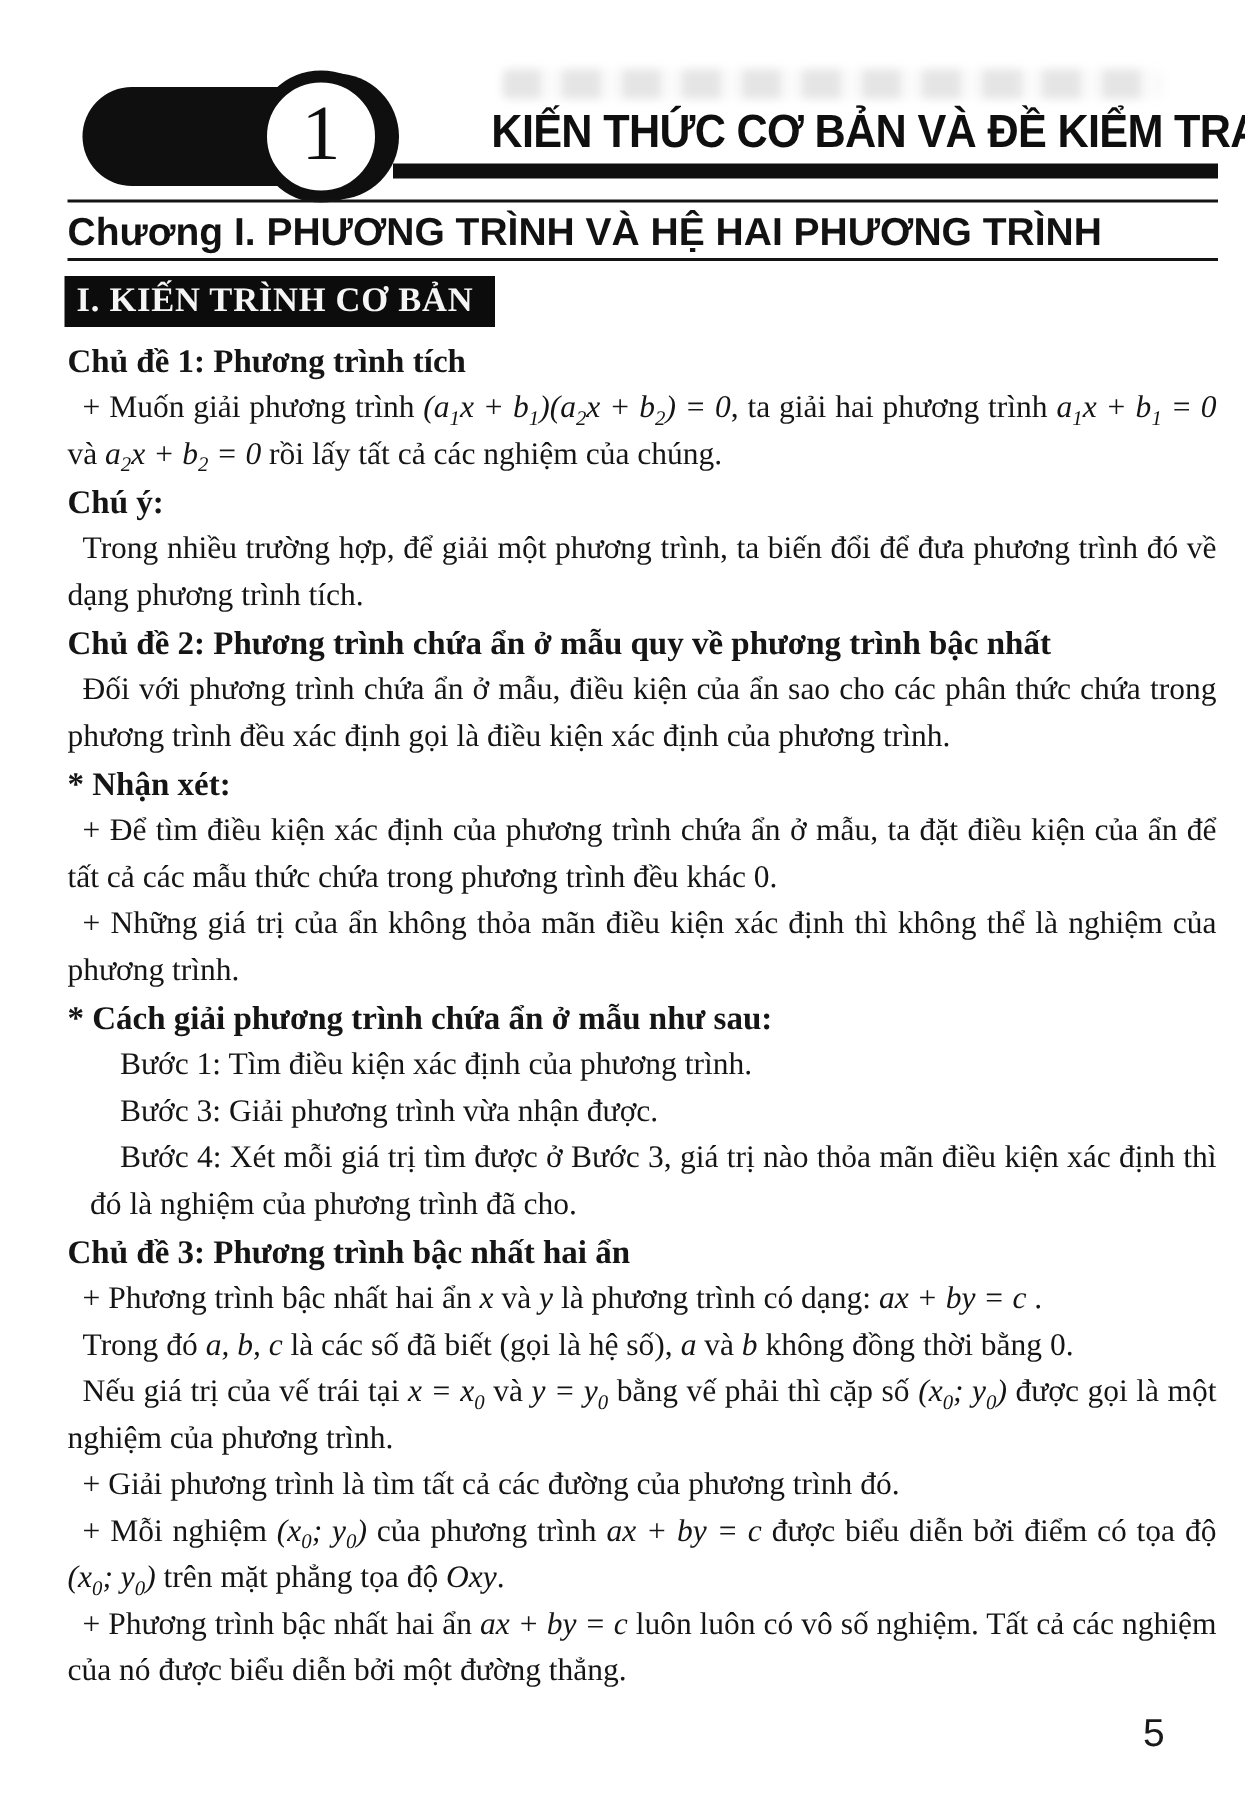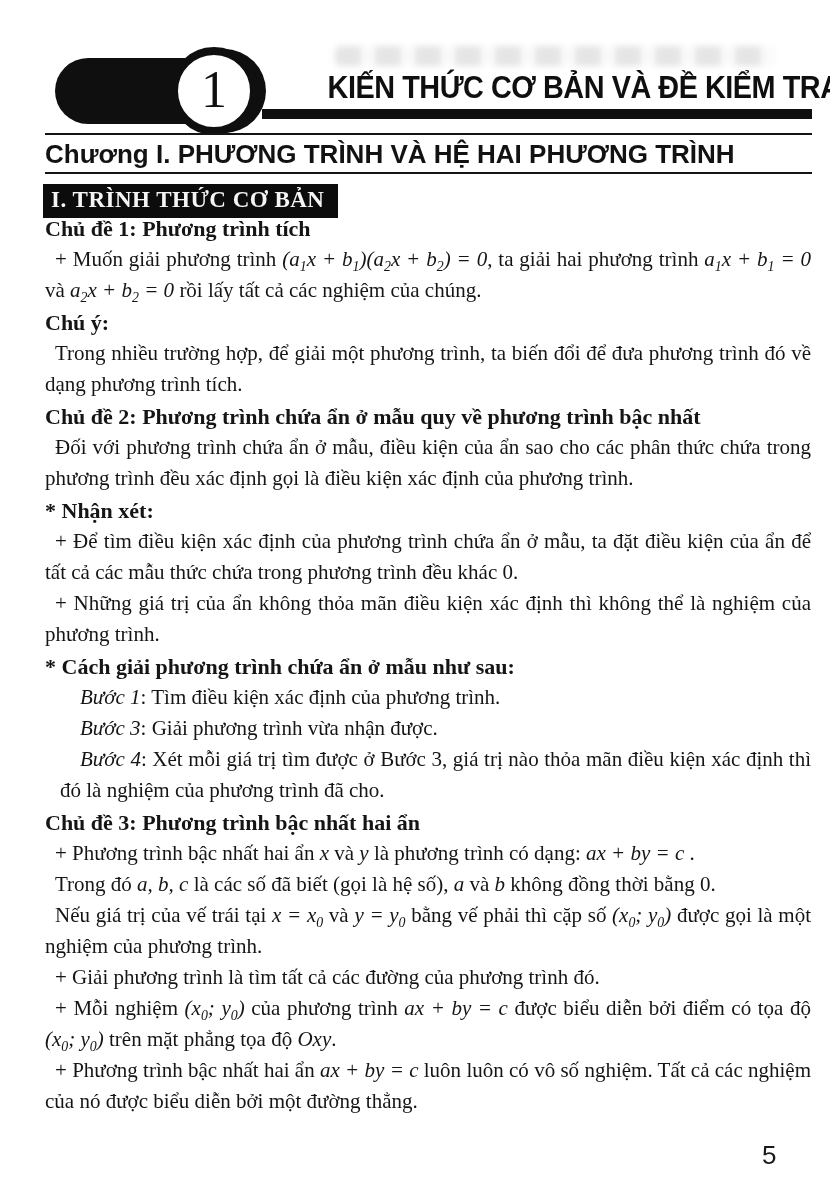--- a/index.html
+++ b/index.html
@@ -60,31 +60,31 @@
   }
 
   .section-box {
     position:absolute; left:43px; top:184px;
     background:#0c0c0c; color:#f5f5f5;
     font-family:"Liberation Serif", serif; font-weight:bold; font-size:23px;
     padding:3px 14px 5px 8px; letter-spacing:0.5px;
   }
 
   
-  .body-col { position:absolute; left:45px; top:212px; width:766px; }
+  .body-col { position:absolute; left:45px; top:224px; width:766px; }
   .h {
     font-size:22px; font-weight:bold; line-height:31px; margin-top:1px;
   }
   .p {
     font-size:21px; line-height:31px; text-align:justify;
     text-indent:10px;
   }
   .step { margin-left:15px; text-indent:20px; }
   .m  { font-style:italic; }
-  .i  { font-style:italic; }
+  .i  { }
   .ms { font-style:italic; font-size:0.66em; vertical-align:-0.38em; line-height:0; }
 
   .page-number {
     position:absolute; left:762px; top:1140px;
     font-family:"Liberation Sans", sans-serif; font-size:26px; color:#1a1a1a;
   }
 </style>
 </head>
 <body>
 
@@ -99,21 +99,21 @@
     <span class="digit">1</span>
   </div>
   <div class="title-bar"></div>
   <div class="part-title">KIẾN THỨC CƠ BẢN VÀ ĐỀ KIỂM TRA</div>
 
   <div class="rule rule-1"></div>
   <div class="chapter-title">Chương I. PHƯƠNG TRÌNH VÀ HỆ HAI PHƯƠNG TRÌNH</div>
   <div class="rule rule-2"></div>
 
   <div class="section-box">
-    <span>I. TRÌNH THỨC CƠ BẢN</span>
+    <span>I. KIẾN TRÌNH CƠ BẢN</span>
   </div>
 
   <div class="body-col">
     <div class="h">Chủ đề 1: Phương trình tích</div>
     <div class="p"><span>+ Muốn giải phương trình </span><span class="m">(a</span><span class="ms">1</span><span class="m">x + b</span><span class="ms">1</span><span class="m">)(a</span><span class="ms">2</span><span class="m">x + b</span><span class="ms">2</span><span class="m">) = 0</span><span>, ta giải hai phương trình </span><span class="m">a</span><span class="ms">1</span><span class="m">x + b</span><span class="ms">1</span><span class="m"> = 0</span><span> và </span><span class="m">a</span><span class="ms">2</span><span class="m">x + b</span><span class="ms">2</span><span class="m"> = 0</span><span> rồi lấy tất cả các nghiệm của chúng.</span></div>
 
     <div class="h">Chú ý:</div>
     <div class="p"><span>Trong nhiều trường hợp, để giải một phương trình, ta biến đổi để đưa phương trình đó về dạng phương trình tích.</span></div>
 
     <div class="h">Chủ đề 2: Phương trình chứa ẩn ở mẫu quy về phương trình bậc nhất</div>

